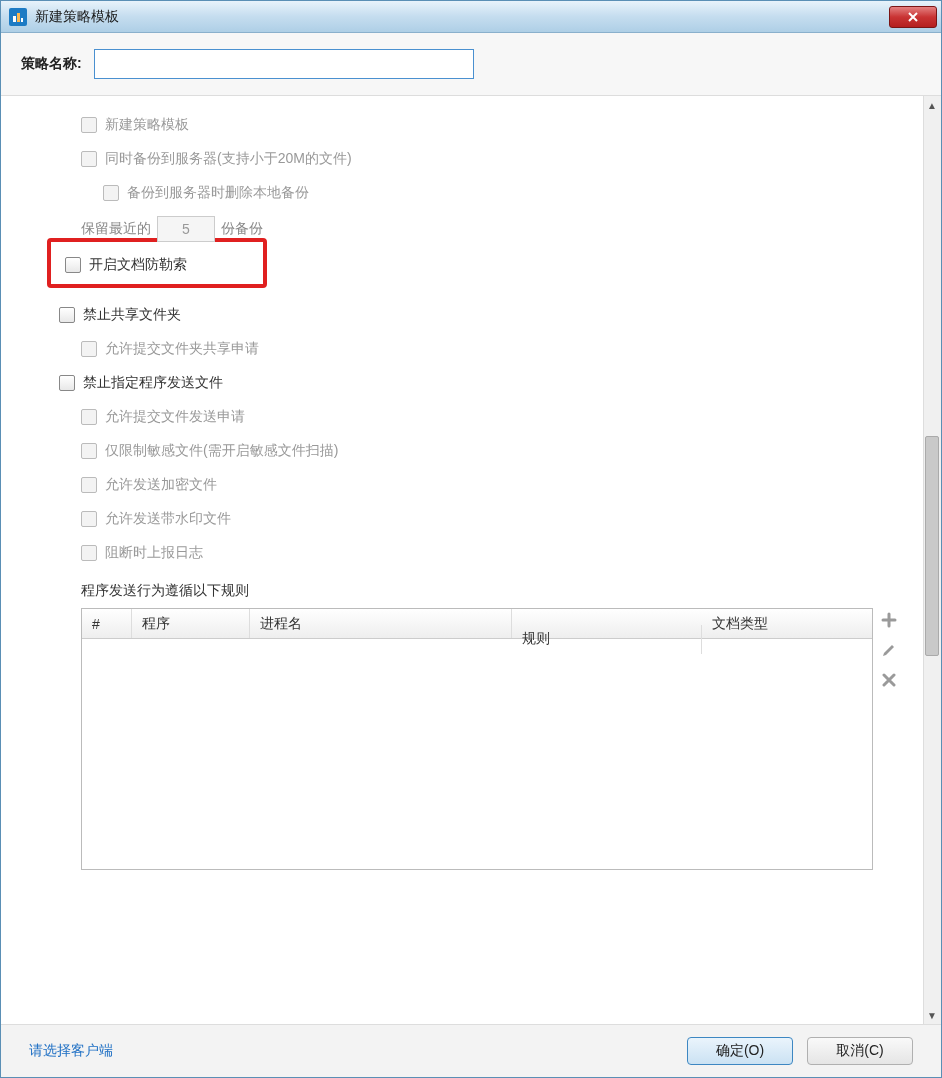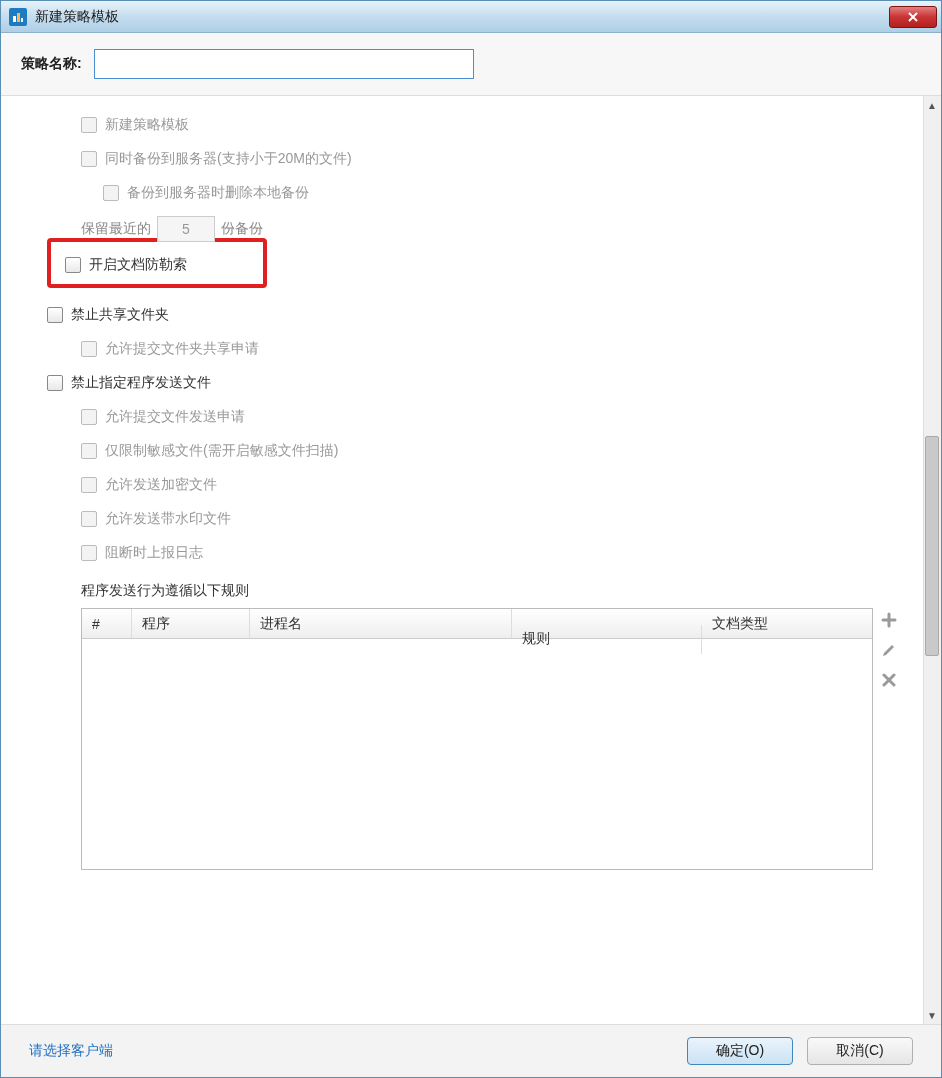--- a/index.html
+++ b/index.html
@@ -161,21 +161,21 @@
   border: 4px solid #e02020;
   border-radius: 4px;
   padding: 6px 8px 10px 6px;
   margin-left: 16px;
   margin-top: -40px;
   margin-bottom: 10px;
   width: 220px;
 }
 .highlight-box .opt { padding-bottom: 0; }
 .plain-opt {
-  margin-left: 16px;
+  margin-left: 28px;
   padding: 8px 0;
   display: flex;
   align-items: center;
   gap: 8px;
   color: #333;
 }
 .section-label {
   margin-left: 50px;
   padding: 12px 0 8px 0;
   color: #333;

